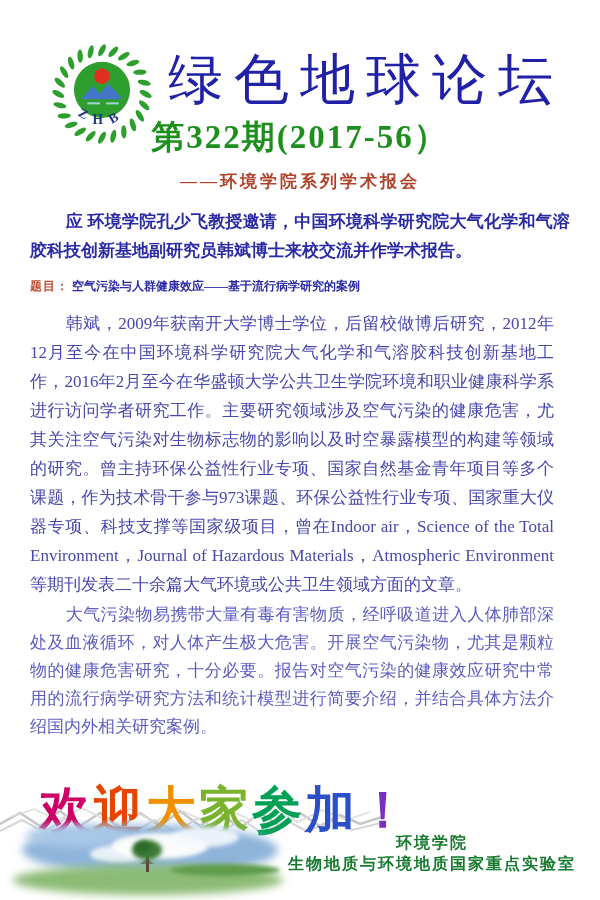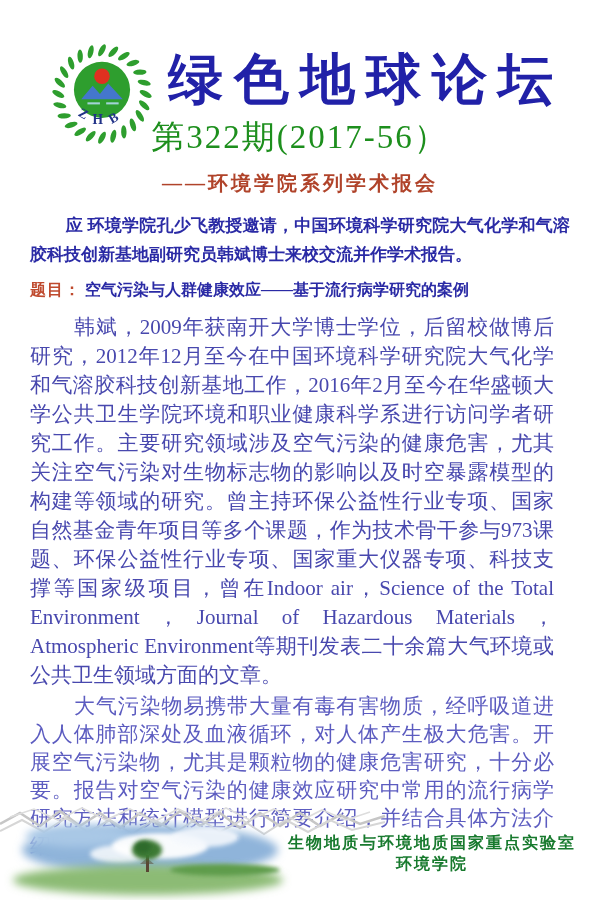--- a/index.html
+++ b/index.html
@@ -11,67 +11,67 @@
     overflow:hidden;
     font-family:"Liberation Serif","DejaVu Serif",serif;
   }
   
   .header{position:relative;padding-top:48px;}
   .logo{position:absolute;left:50px;top:42px;width:104px;height:104px;}
   .main-title{
     margin-left:132px;
     text-align:center;
     font-size:55px;
-    font-weight:bold;
+    font-weight:normal;
     letter-spacing:11px;
     line-height:1.15;
     color:var(--title);
     white-space:nowrap;
   }
   .issue-line{
     text-align:center;
     font-size:33px;
-    font-weight:normal;
+    font-weight:bold;
     letter-spacing:2px;
     margin-top:4px;
     color:var(--issue);
   }
   .sub-line{
     text-align:center;
-    font-size:20px;
+    font-size:17px;
     font-weight:bold;
     letter-spacing:3px;
     margin-top:10px;
     color:var(--subtitle);
   }
   
   .main{padding:14px 30px 0 30px;}
   .intro{
     margin:0;
     font-size:17px;
     line-height:29px;
     font-weight:bold;
     text-align:justify;
     text-indent:2.1em;
     color:var(--intro);
   }
   .meta{margin-top:10px;}
-  .meta-row{margin-bottom:12px;font-size:16px;line-height:22px;}
+  .meta-row{margin-bottom:12px;font-size:12px;line-height:22px;}
   .meta-label{font-weight:bold;color:var(--label);letter-spacing:1px;}
   .meta-value{font-weight:bold;color:var(--intro);}
   .section-heading{
     margin:14px 0 4px 0;
     font-size:18px;
     font-weight:bold;
     letter-spacing:1px;
     color:var(--label);
   }
   .section-body{
     margin:2px 16px 0 0;
-    font-size:21px;
+    font-size:17px;
     text-align:justify;
     text-indent:2.1em;
     color:var(--bio);
   }
   .bio-body{line-height:29px;}
   .abstract-body{line-height:28px;color:var(--abstract);}
   
   .ribbons{position:absolute;left:0;top:800px;width:390px;height:46px;}
   .welcome{
     position:absolute;left:40px;top:780px;
@@ -159,20 +159,21 @@
       <p class="section-body abstract-body">大气污染物易携带大量有毒有害物质，经呼吸道进入人体肺部深处及血液循环，对人体产生极大危害。开展空气污染物，尤其是颗粒物的健康危害研究，十分必要。报告对空气污染的健康效应研究中常用的流行病学研究方法和统计模型进行简要介绍，并结合具体方法介绍国内外相关研究案例。</p>
     </div>
   </div>
 
   <svg class="ribbons" viewBox="0 0 390 46">
     <path d="M0 24 L20 13 40 26 60 11 80 26 100 13 120 28 140 13 160 26 180 11 200 26 220 13 240 28 260 13 280 26 300 13 320 26 340 15 360 24 385 16" fill="none" stroke="#c6c6c6" stroke-width="2.5"></path>
     <path d="M0 31 L22 20 44 32 66 18 88 32 110 20 132 34 154 20 176 32 198 18 220 32 242 20 264 34 286 20 308 32 330 20 352 30 385 22" fill="none" stroke="#d6d6d6" stroke-width="2"></path>
     <path d="M10 17 L34 9 58 20 82 8 106 20 130 9 154 22 178 9 202 20 226 8 250 20 274 9 298 22 322 10 346 20 370 12" fill="none" stroke="#dddddd" stroke-width="1.6"></path>
   </svg>
 
+  <div class="welcome"><span style="color: rgb(204, 0, 102);">欢</span><span style="color: rgb(230, 69, 0);">迎</span><span style="color: rgb(240, 144, 0);">大</span><span style="color: rgb(122, 180, 46);">家</span><span style="color: rgb(0, 160, 85);">参</span><span style="color: rgb(43, 79, 200);">加</span><span style="color: rgb(122, 47, 191);">！</span></div>
 
   <svg class="landscape" viewBox="0 0 295 80">
     <defs>
       <filter id="soft" x="-40%" y="-40%" width="180%" height="180%">
         <feGaussianBlur stdDeviation="4"></feGaussianBlur>
       </filter>
       <filter id="softer" x="-40%" y="-40%" width="180%" height="180%">
         <feGaussianBlur stdDeviation="2.2"></feGaussianBlur>
       </filter>
     </defs>
@@ -183,17 +184,17 @@
     <ellipse cx="120" cy="34" rx="30" ry="9" fill="#ffffff" opacity="0.8" filter="url(#softer)"></ellipse>
     <ellipse cx="148" cy="60" rx="135" ry="15" fill="#8cbb74" filter="url(#soft)"></ellipse>
     <ellipse cx="225" cy="50" rx="55" ry="6" fill="#5f9c4c" filter="url(#softer)"></ellipse>
     <rect x="146" y="35" width="3" height="17" fill="#5a4634"></rect>
     <path d="M140 44 L147 38 L154 44 Z" fill="#5a4634" opacity="0.5"></path>
     <ellipse cx="147" cy="30" rx="15" ry="10" fill="#3c7a36" filter="url(#softer)"></ellipse>
     <ellipse cx="143" cy="27" rx="8" ry="6" fill="#2f6a2c" filter="url(#softer)"></ellipse>
   </svg>
 
   <div class="signature">
+    <div class="sig-line">环境学院</div>
     <div class="sig-line">生物地质与环境地质国家重点实验室</div>
-    <div class="sig-line">环境学院</div>
   </div>
 
 </div>
 
 </body></html>

